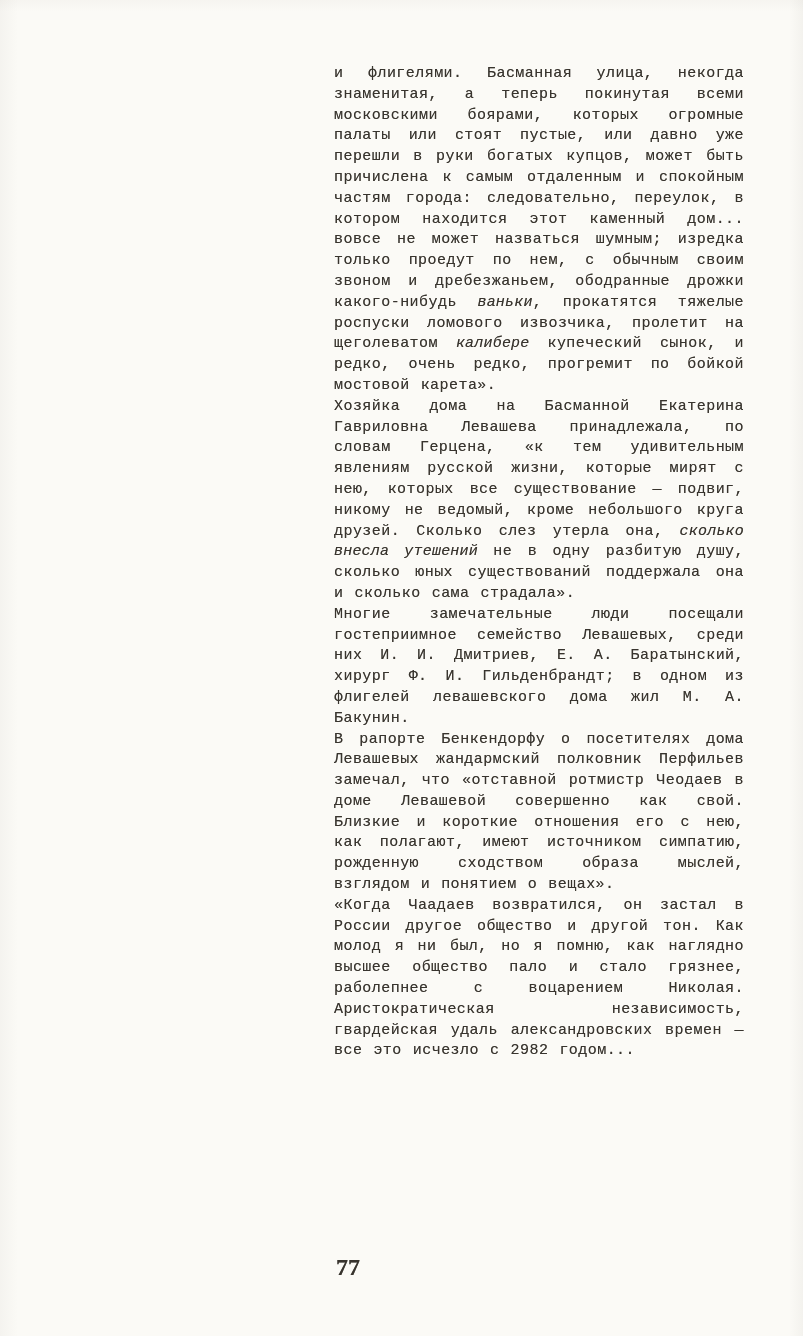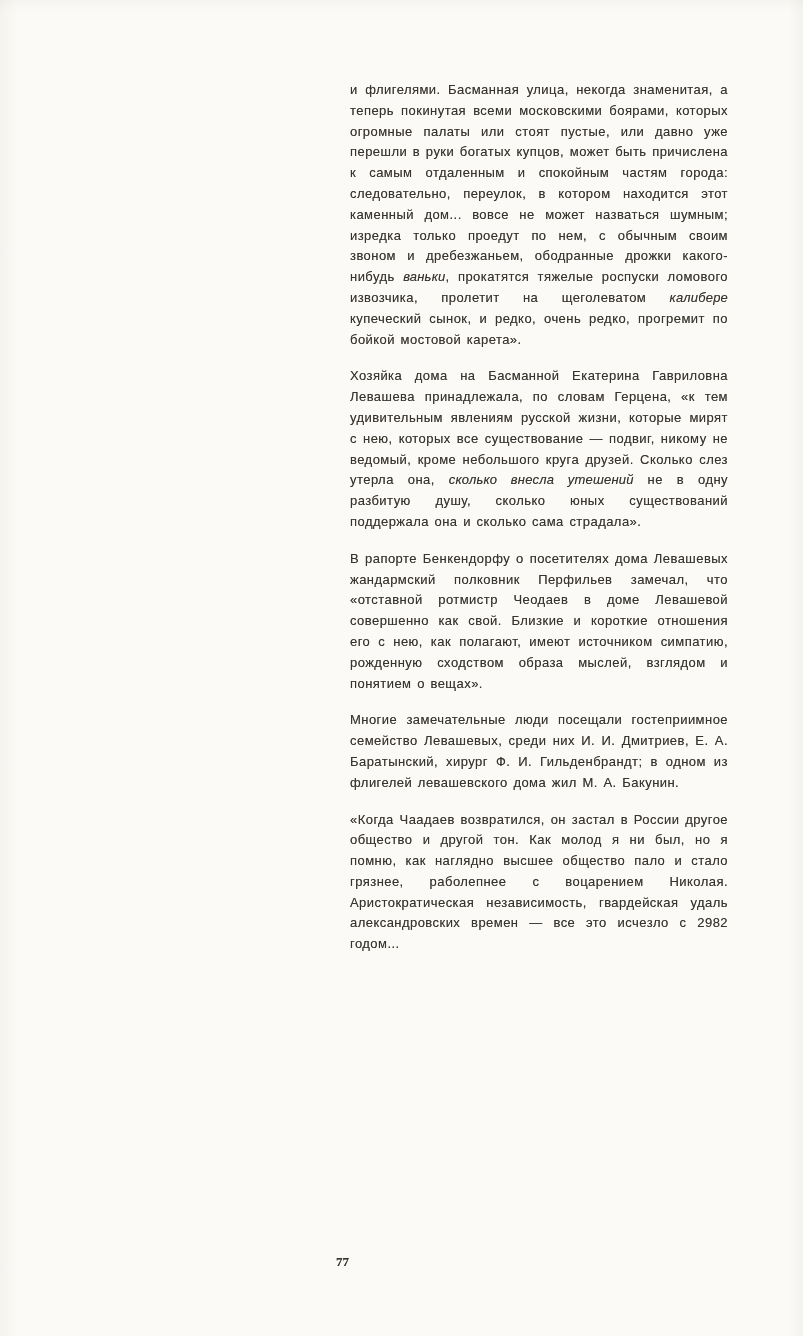--- a/index.html
+++ b/index.html
@@ -22,53 +22,53 @@
       linear-gradient(to left, rgba(120,115,105,0.06), rgba(0,0,0,0) 14px),
       linear-gradient(to bottom, rgba(120,115,105,0.04), rgba(0,0,0,0) 12px);
   }
   .text-column {
     position: absolute;
     left: 334px;
     top: 64px;
     width: 410px;
   }
   .text-column p {
-    margin: 16px;
+    margin: 0;
     padding: 0;
-    font-family: Liberation Sans, sans-serif;
-    font-size: 13px;
+    font-family: Liberation Mono, monospace;
+    font-size: 15px;
     line-height: 20.8px;
     letter-spacing: 0.45px;
     word-spacing: 1.6px;
     text-align: justify;
     color: var(--ink, #38342e);
     text-shadow: 0 0 0.6px rgba(56, 52, 46, 0.55);
   }
   .text-column p em {
     font-style: italic;
     letter-spacing: 0.2px;
   }
   .page-number {
     position: absolute;
     left: 336px;
     top: 1254px;
     font-family: "Liberation Serif", "DejaVu Serif", serif;
-    font-size: 13px;
+    font-size: 24px;
     font-weight: bold;
     color: var(--ink, #38342e);
     text-shadow: 0 0 0.6px rgba(56, 52, 46, 0.55);
   }
 </style>
 </head>
 <body>
 
 <div class="page">
   <main class="text-column">
     <div>
         <p><span>и флигелями. Басманная улица, некогда знаменитая, а теперь покинутая всеми московскими боярами, которых огромные палаты или стоят пустые, или давно уже перешли в руки богатых купцов, может быть причислена к самым отдаленным и спокойным частям города: следовательно, переулок, в котором находится этот каменный дом... вовсе не может назваться шумным; изредка только проедут по нем, с обычным своим звоном и дребезжаньем, ободранные дрожки какого-нибудь </span><em>ваньки</em><span>, прокатятся тяжелые роспуски ломового извозчика, пролетит на щеголеватом </span><em>калибере</em><span> купеческий сынок, и редко, очень редко, прогремит по бойкой мостовой карета».</span></p>
         <p><span>Хозяйка дома на Басманной Екатерина Гавриловна Левашева принадлежала, по словам Герцена, «к тем удивительным явлениям русской жизни, которые мирят с нею, которых все существование — подвиг, никому не ведомый, кроме небольшого круга друзей. Сколько слез утерла она, </span><em>сколько внесла утешений</em><span> не в одну разбитую душу, сколько юных существований поддержала она и сколько сама страдала».</span></p>
+        <p><span>Многие замечательные люди посещали гостеприимное семейство Левашевых, среди них И. И. Дмитриев, Е. А. Баратынский, хирург Ф. И. Гильденбрандт; в одном из флигелей левашевского дома жил М. А. Бакунин.</span></p>
         <p><span>В рапорте Бенкендорфу о посетителях дома Левашевых жандармский полковник Перфильев замечал, что «отставной ротмистр Чеодаев в доме Левашевой совершенно как свой. Близкие и короткие отношения его с нею, как полагают, имеют источником симпатию, рожденную сходством образа мыслей, взглядом и понятием о вещах».</span></p>
-        <p><span>Многие замечательные люди посещали гостеприимное семейство Левашевых, среди них И. И. Дмитриев, Е. А. Баратынский, хирург Ф. И. Гильденбрандт; в одном из флигелей левашевского дома жил М. А. Бакунин.</span></p>
         <p><span>«Когда Чаадаев возвратился, он застал в России другое общество и другой тон. Как молод я ни был, но я помню, как наглядно высшее общество пало и стало грязнее, раболепнее с воцарением Николая. Аристократическая независимость, гвардейская удаль александровских времен — все это исчезло с 2982 годом...</span></p>
       </div>
   </main>
   <div class="page-number">77</div>
 </div>
 
 </body></html>

